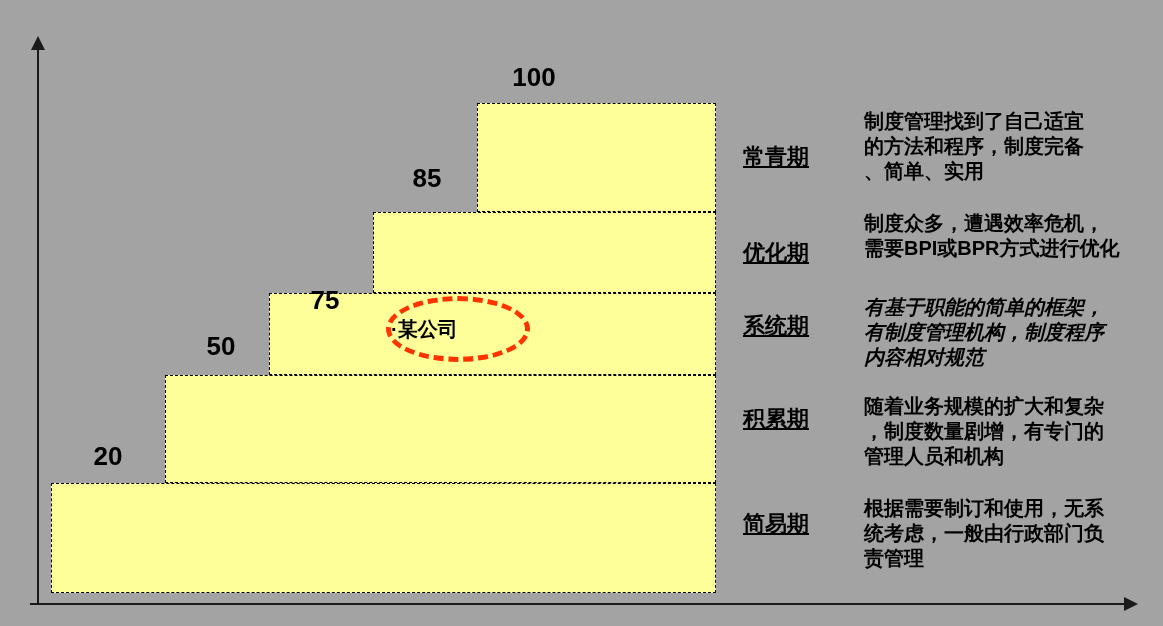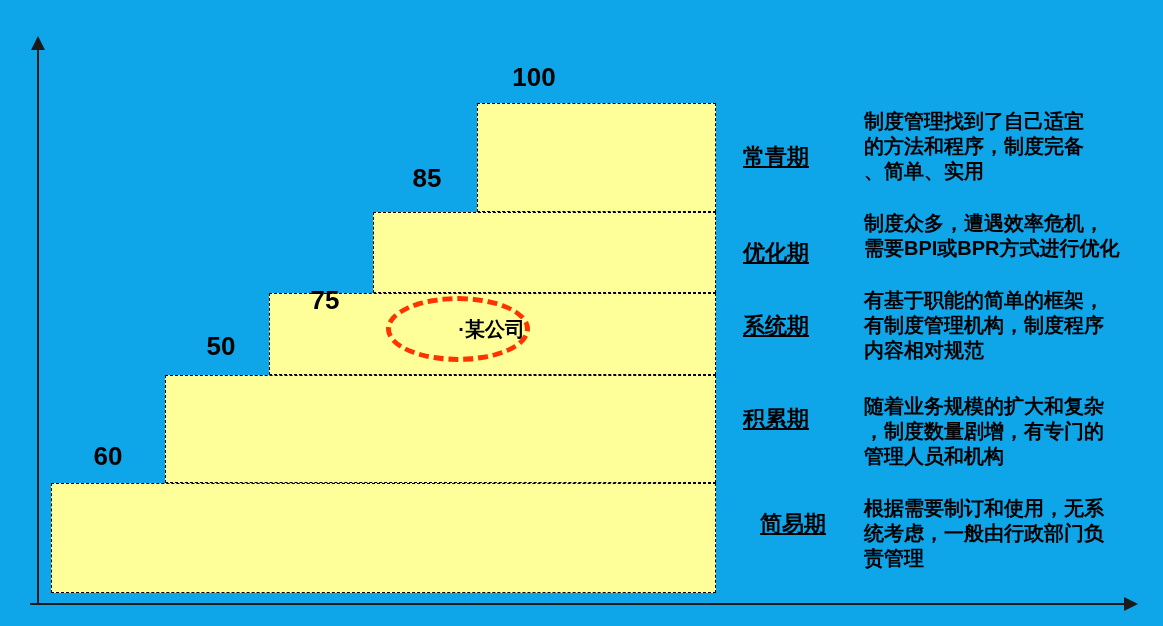--- a/index.html
+++ b/index.html
@@ -1,20 +1,20 @@
 <!DOCTYPE html>
 <html><head>
 <meta charset="utf-8">
 <style>
   html, body { margin: 0; padding: 0; background: #ffffff; }
   .canvas {
     position: relative;
     width: 1163px;
     height: 626px;
-    background: #0ea5e9;
+    background: #a3a3a3;
     font-family: "Liberation Sans", "DejaVu Sans", sans-serif;
     color: #000000;
     overflow: hidden;
   }
 
   
   .y-axis-line {
     position: absolute; left: 37px; top: 46px;
     width: 2px; height: 559px; background: #1a1a1a;
   }
@@ -73,49 +73,49 @@
     font-size: 22px;
     font-weight: bold;
     line-height: 26px;
     white-space: nowrap;
     text-decoration: underline;
   }
   .name-0 { top: 144px; }
   .name-1 { top: 240px; }
   .name-2 { top: 313px; }
   .name-3 { top: 406px; }
-  .name-4 { top: 511px; text-align: center; }
+  .name-4 { top: 511px; }
 
   
   .desc {
     position: absolute;
     left: 864px;
     width: 300px;
     font-size: 20px;
     font-weight: bold;
     line-height: 25px;
     white-space: pre-line;
   }
   .desc-0 { top: 109px; }
   .desc-1 { top: 211px; }
-  .desc-2 { top: 288px; }
+  .desc-2 { top: 295px; font-style: italic; }
   .desc-3 { top: 394px; }
   .desc-4 { top: 496px; }
 
   
   .annotation-ellipse {
     position: absolute;
     box-sizing: border-box;
     left: 386px; top: 296px;
     width: 144px; height: 66px;
     border: 5px dashed #FF3300;
     border-radius: 50%;
     display: flex;
     align-items: center;
-    justify-content: flex-end;
+    justify-content: flex-start;
   }
   .annotation-label {
     font-size: 20px;
     font-weight: bold;
     color: #000000;
     white-space: nowrap;
   }
 </style>
 </head>
 <body>
@@ -130,21 +130,21 @@
   <div class="bar bar-4"></div>
   <div class="bar bar-3"></div>
   <div class="bar bar-2"></div>
   <div class="bar bar-1"></div>
   <div class="bar bar-0"></div>
 
   <div class="val val-0">100</div>
   <div class="val val-1">85</div>
   <div class="val val-2">75</div>
   <div class="val val-3">50</div>
-  <div class="val val-4">60</div>
+  <div class="val val-4">20</div>
 
   <div class="stage-name name-0">常青期</div>
   <div class="stage-name name-1">优化期</div>
   <div class="stage-name name-2">系统期</div>
   <div class="stage-name name-3">积累期</div>
   <div class="stage-name name-4">简易期</div>
 
   <div class="desc desc-1">制度众多，遭遇效率危机，
 需要BPI或BPR方式进行优化</div>
   <div class="desc desc-0">制度管理找到了自己适宜

